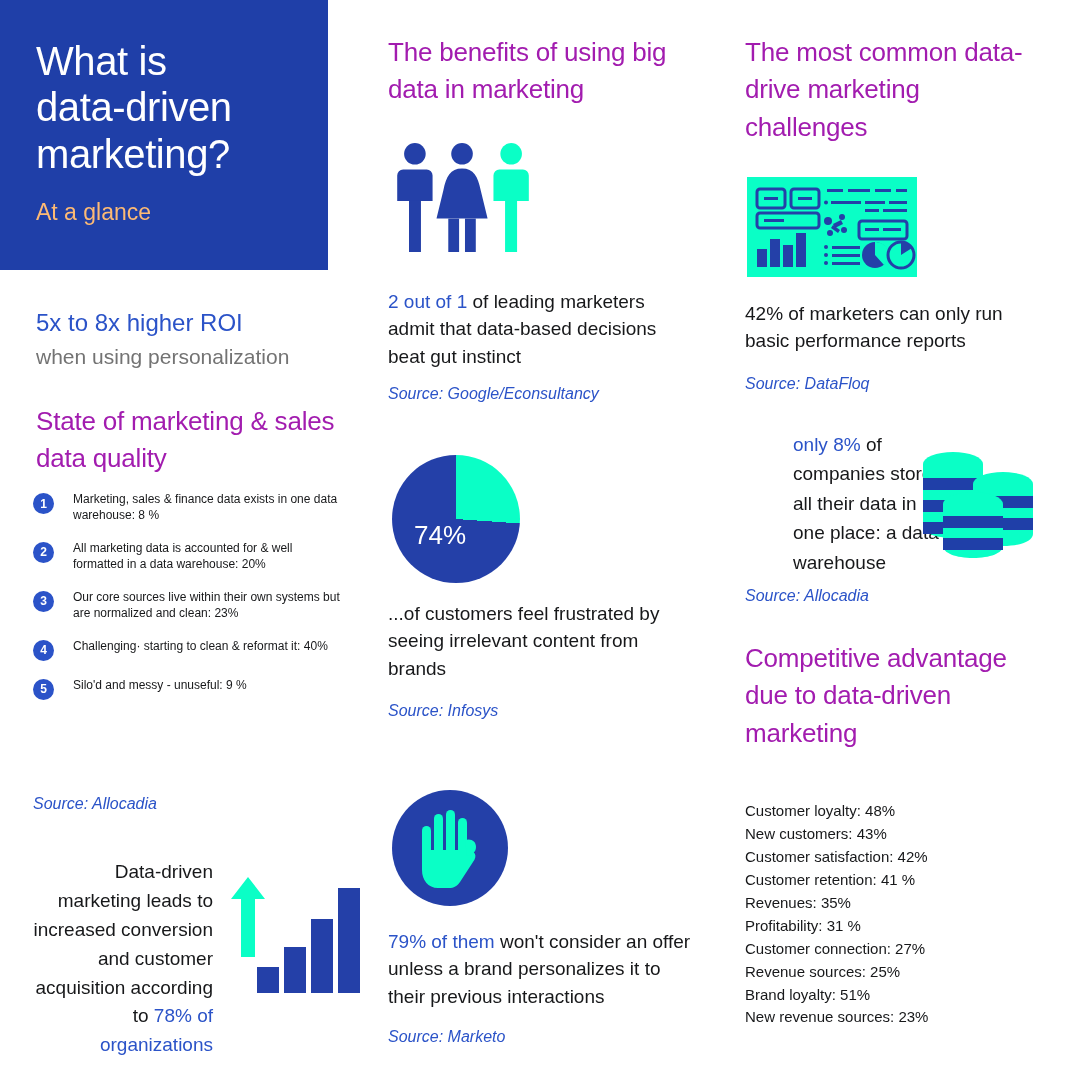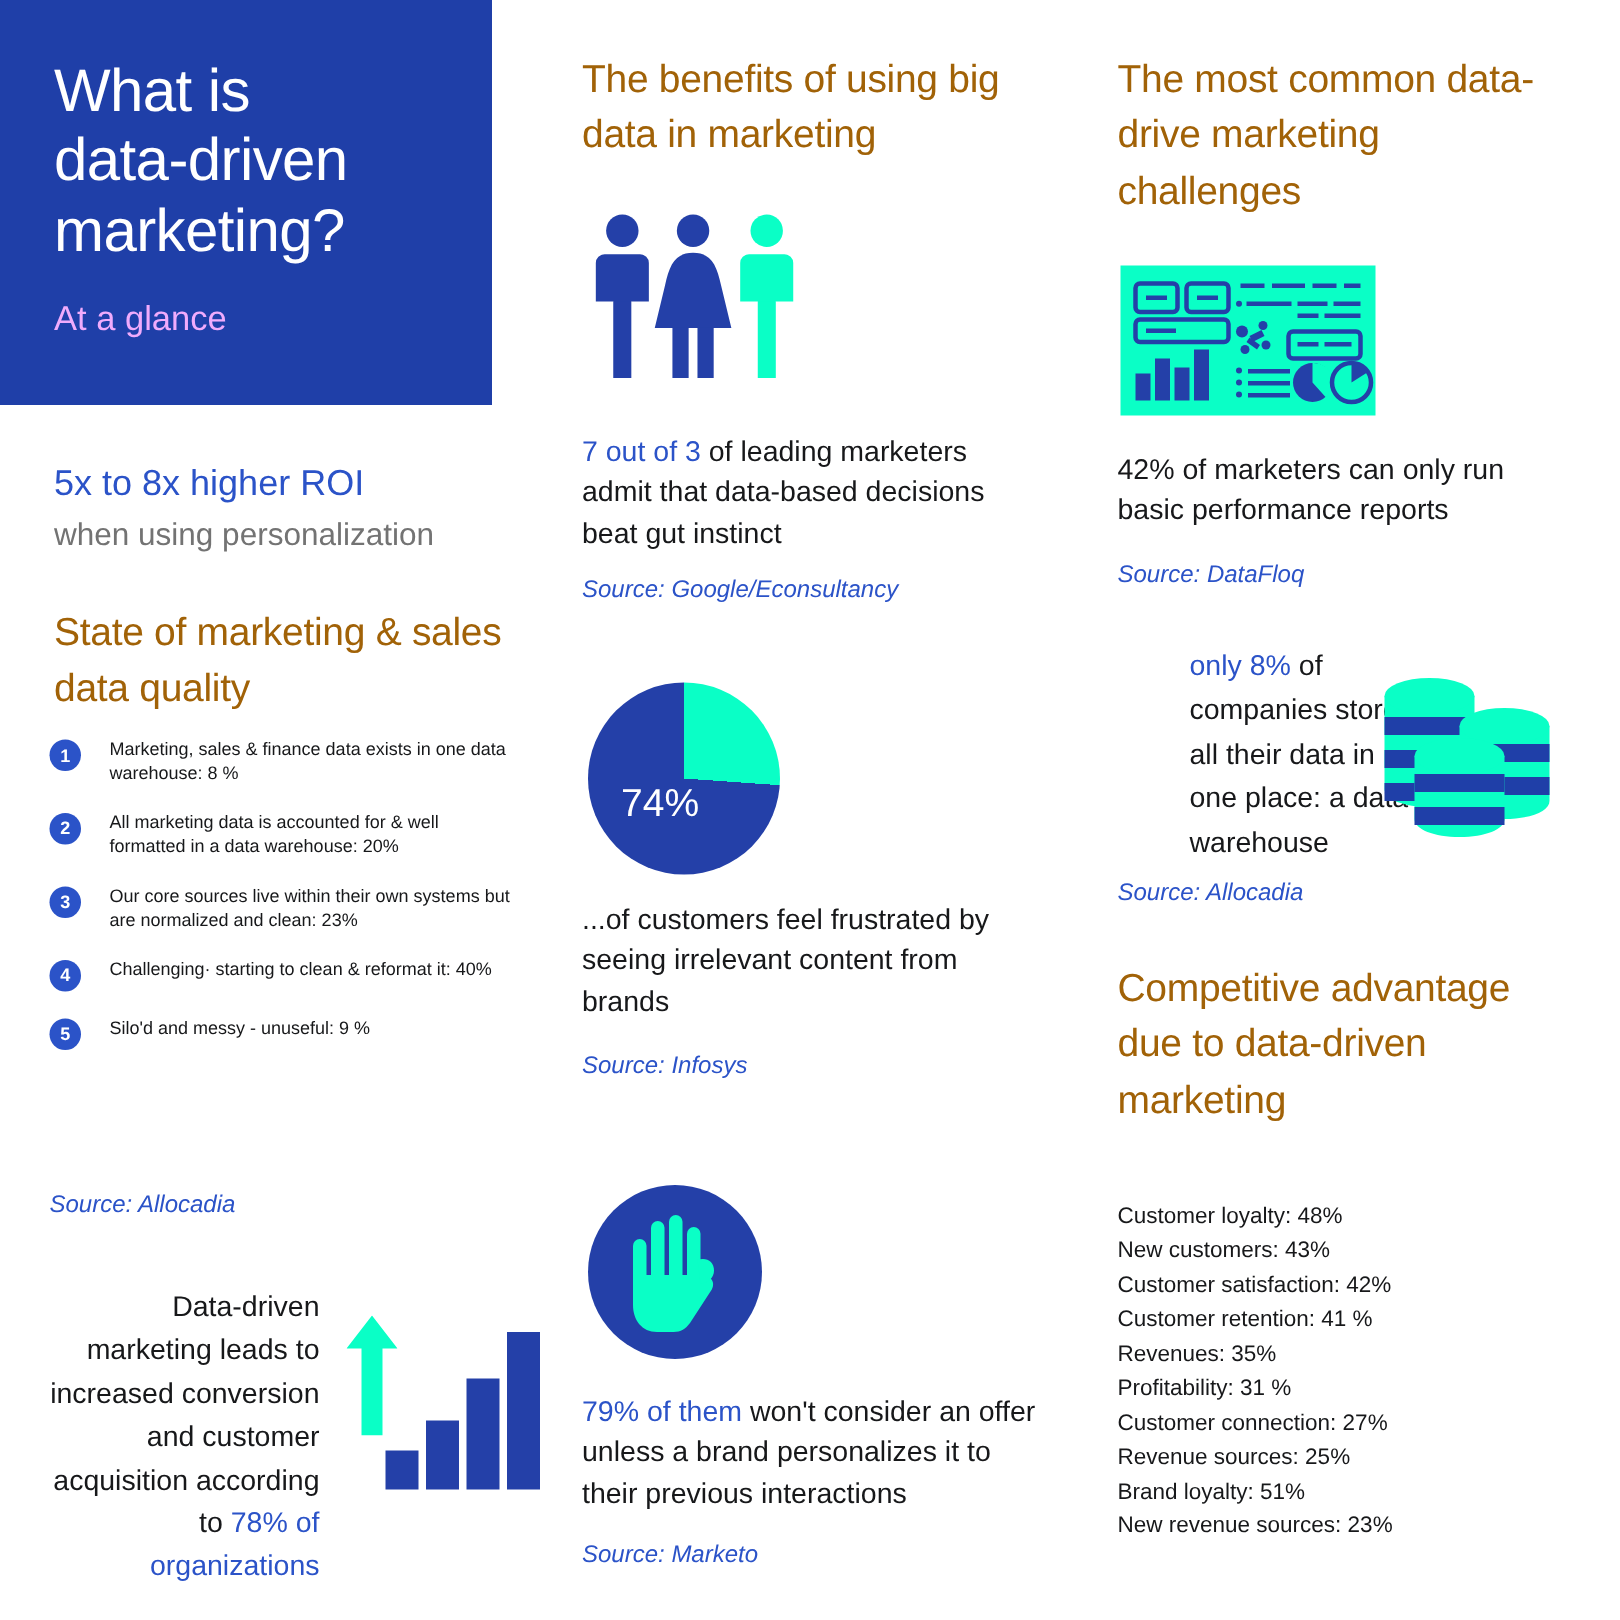--- a/index.html
+++ b/index.html
@@ -27,29 +27,29 @@
     padding:38px 0 0 36px;
   }
   .hero-title{
     color:#ffffff;
     font-size:40px;line-height:1.16;
     font-weight:400;
     letter-spacing:-0.4px;
     margin:0;
   }
   .hero-sub{
-    color:#f0abfc;
+    color:#fdba74;
     font-size:23px;
     margin-top:22px;
     font-weight:400;
   }
 
   
   .h2{
-    color:#a16207;
+    color:#a21caf;
     font-size:26px;
     line-height:1.44;
     font-weight:400;
     letter-spacing:-0.2px;
   }
   .body{
     font-size:19px;
     line-height:1.44;
     color:#17181a;
   }
@@ -215,21 +215,21 @@
         <rect x="54" y="78" width="11" height="34"></rect>
         <rect x="71" y="78" width="11" height="34"></rect>
       </g>
       <g fill="#0affc6">
         <circle cx="118" cy="12" r="11"></circle>
         <path d="M106 28h24a6 6 0 0 1 6 6v26h-12v52h-12V60H100V34a6 6 0 0 1 6-6z"></path>
         <rect x="112" y="60" width="12" height="52"></rect>
       </g>
     </svg>
 
-    <div class="mid-t1 body"><span class="accent">7 out of 3</span><span> of leading marketers admit that data-based decisions beat gut instinct</span></div>
+    <div class="mid-t1 body"><span class="accent">2 out of 1</span><span> of leading marketers admit that data-based decisions beat gut instinct</span></div>
     <div class="mid-s1 source">Source: Google/Econsultancy</div>
 
     <div class="pie"></div>
     <div class="pie-label">74%</div>
 
     <div class="mid-t2 body">...of customers feel frustrated by seeing irrelevant content from brands</div>
     <div class="mid-s2 source">Source: Infosys</div>
 
     <div class="hand-circle"></div>
     <svg class="hand" viewBox="0 0 62 78">

